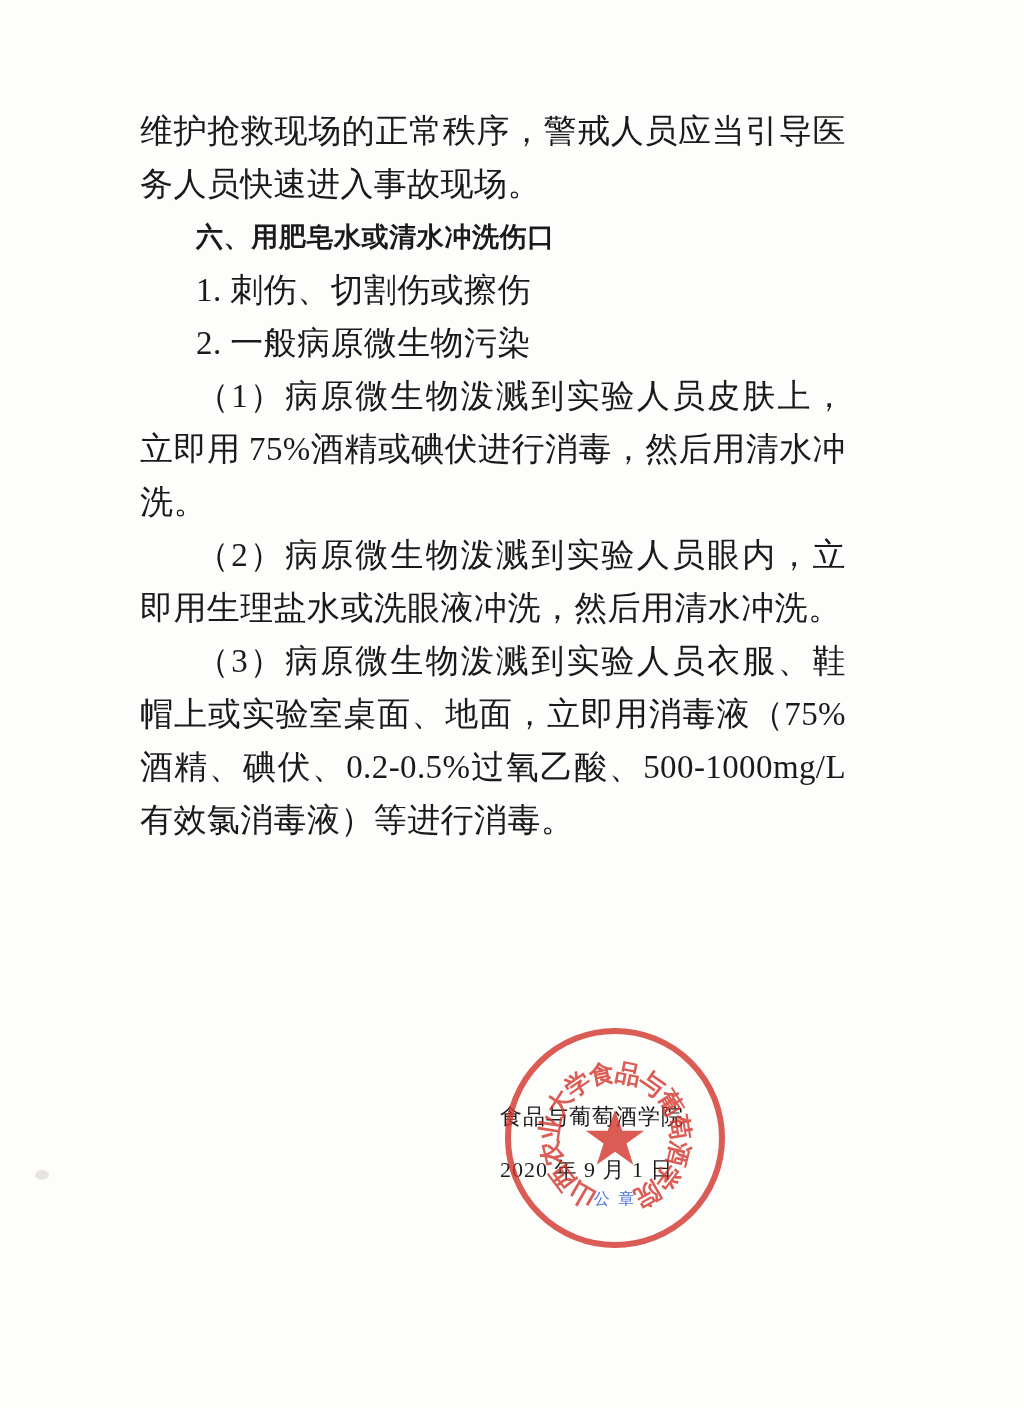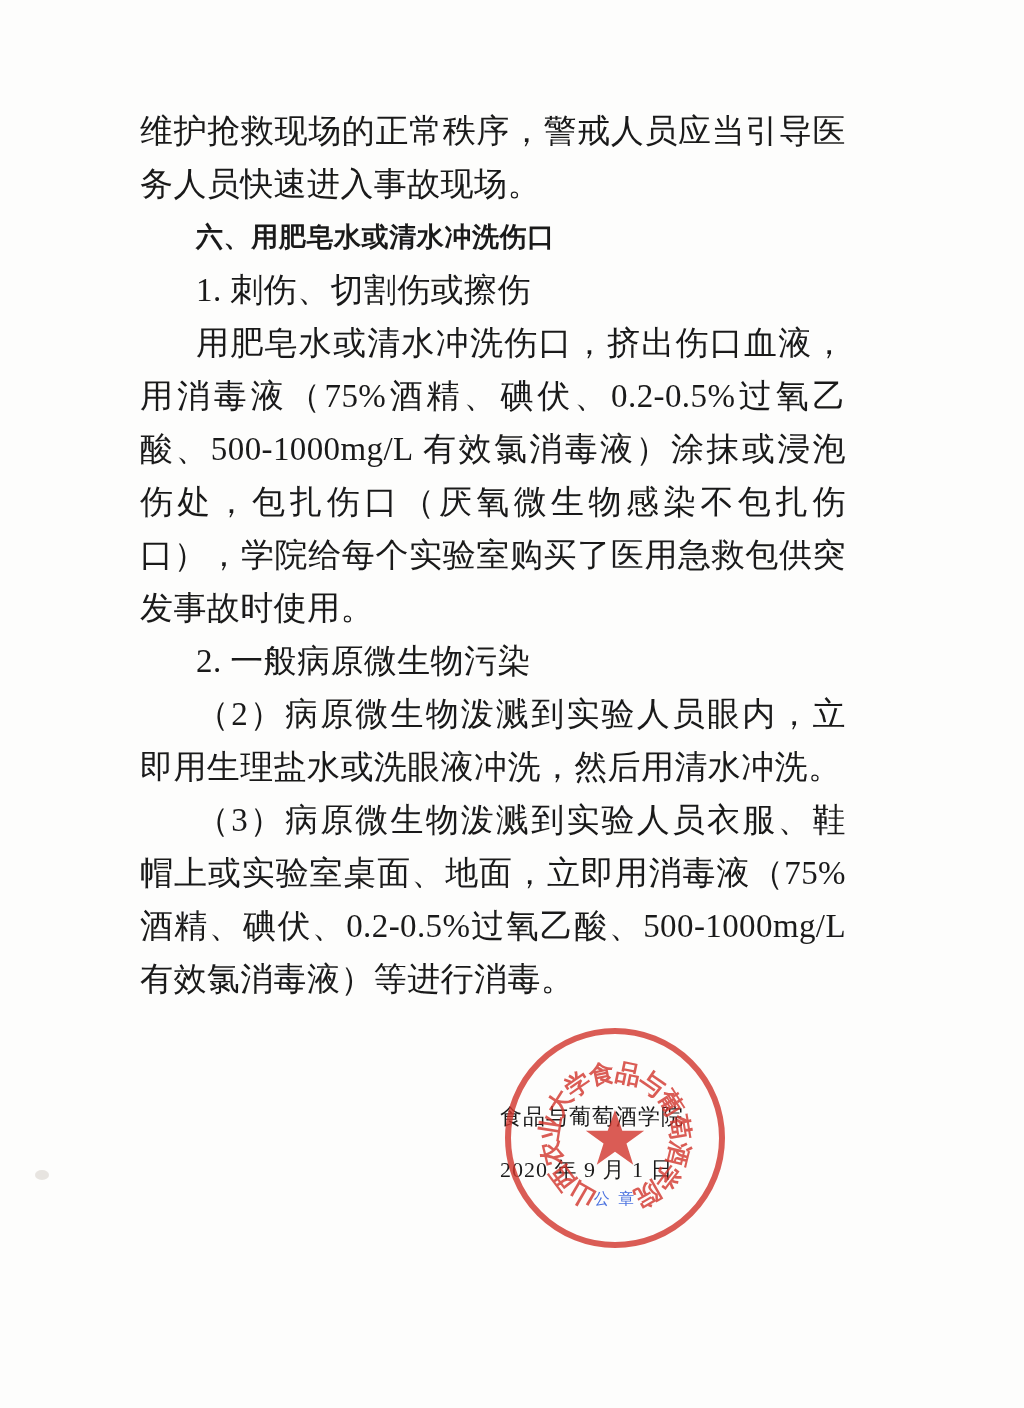--- a/index.html
+++ b/index.html
@@ -124,22 +124,22 @@
 </style>
 </head>
 <body>
 
 <div class="page">
 
   <div class="content">
     <p class="para">维护抢救现场的正常秩序，警戒人员应当引导医务人员快速进入事故现场。</p>
     <p class="heading">六、用肥皂水或清水冲洗伤口</p>
     <p class="para indent">1. 刺伤、切割伤或擦伤</p>
-    <p class="para indent">用肥皂水或清水冲洗伤口，挤出伤口血液，用消毒液（75%酒精、碘伏、0.2-0.5%过氧乙酸、500-1000mg/L 有效氯消毒液）涂抹或浸泡伤处，包扎伤口（厌氧微生物感染不包扎伤口），学院给每个实验室购买了医用急救包供突发事故时使用。</p>
     <p class="para indent">2. 一般病原微生物污染</p>
+    <p class="para indent">（1）病原微生物泼溅到实验人员皮肤上，立即用 75%酒精或碘伏进行消毒，然后用清水冲洗。</p>
     <p class="para indent">（2）病原微生物泼溅到实验人员眼内，立即用生理盐水或洗眼液冲洗，然后用清水冲洗。</p>
     <p class="para indent">（3）病原微生物泼溅到实验人员衣服、鞋帽上或实验室桌面、地面，立即用消毒液（75%酒精、碘伏、0.2-0.5%过氧乙酸、500-1000mg/L 有效氯消毒液）等进行消毒。</p>
   </div>
 
   <div class="sig-block">
     <div class="sig-line">食品与葡萄酒学院</div>
     <div class="sig-line">2020 年 9 月 1 日</div>
   </div>
 
   <div class="seal">

